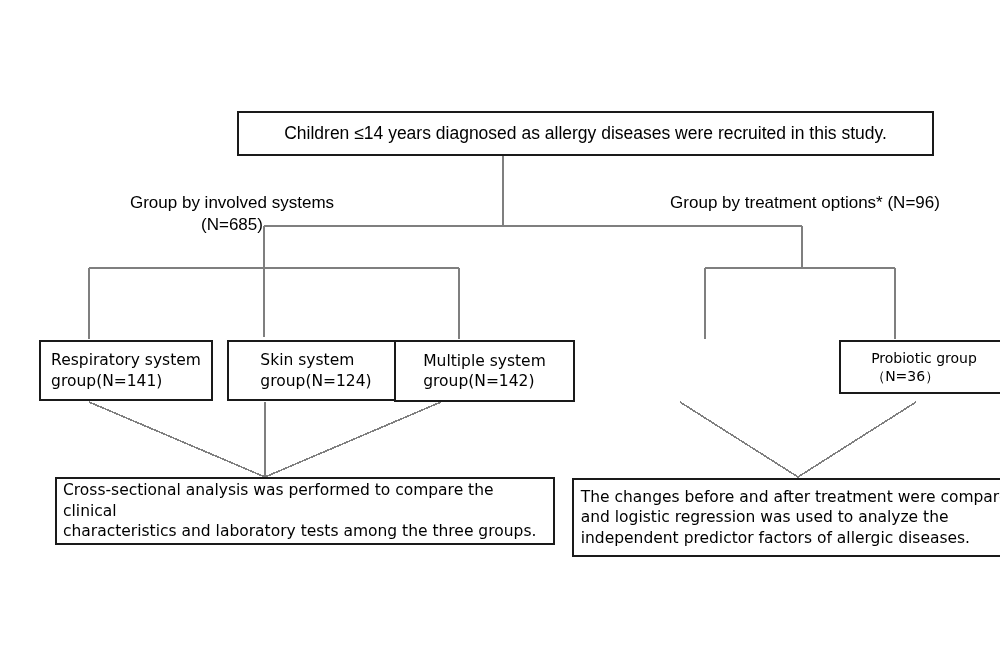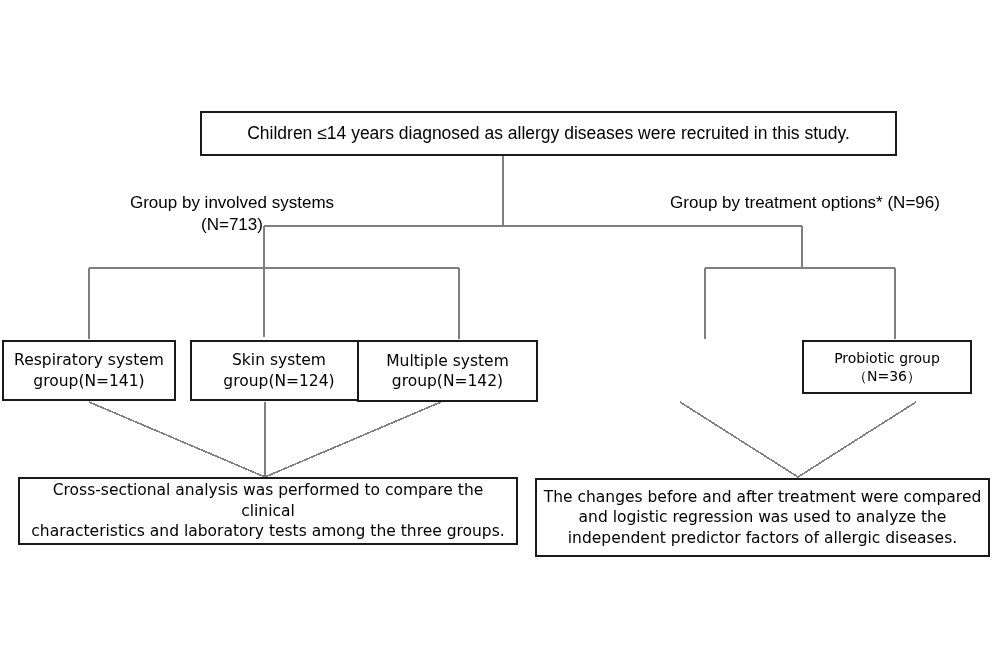--- a/index.html
+++ b/index.html
@@ -25,25 +25,25 @@
     pointer-events: none;
   }
   .box {
     position: absolute;
     box-sizing: border-box;
     border: 2px solid #1a1a1a;
     background: #ffffff;
     display: flex;
     align-items: center;
     justify-content: center;
-    text-align: center;
     color: #000000;
     line-height: 1.32;
     padding: 2px 6px;
     white-space: pre-line;
+    margin-left: 37px;
   }
   .label {
     position: absolute;
     color: #000000;
     text-align: center;
     line-height: 1.3;
     white-space: pre-line;
   }
   
   #box-top {
@@ -100,21 +100,21 @@
       <line x1="441" y1="402" x2="265" y2="477"></line>
 
       <line x1="680" y1="402" x2="798" y2="477"></line>
       <line x1="916" y1="402" x2="798" y2="477"></line>
     </g>
   </svg>
 
   <div class="box" id="box-top">Children ≤14 years diagnosed as allergy diseases were recruited in this study.</div>
 
   <div class="label" id="label-left-group">Group by  involved systems
-(N=713)</div>
+(N=685)</div>
 
   <div class="label" id="label-right-group">Group by treatment options*  (N=96)</div>
 
   <div class="box" id="box-respiratory">Respiratory system
 group(N=141)</div>
 
   <div class="box" id="box-skin">Skin system
 group(N=124)</div>
 
   <div class="box" id="box-multiple">Multiple system

